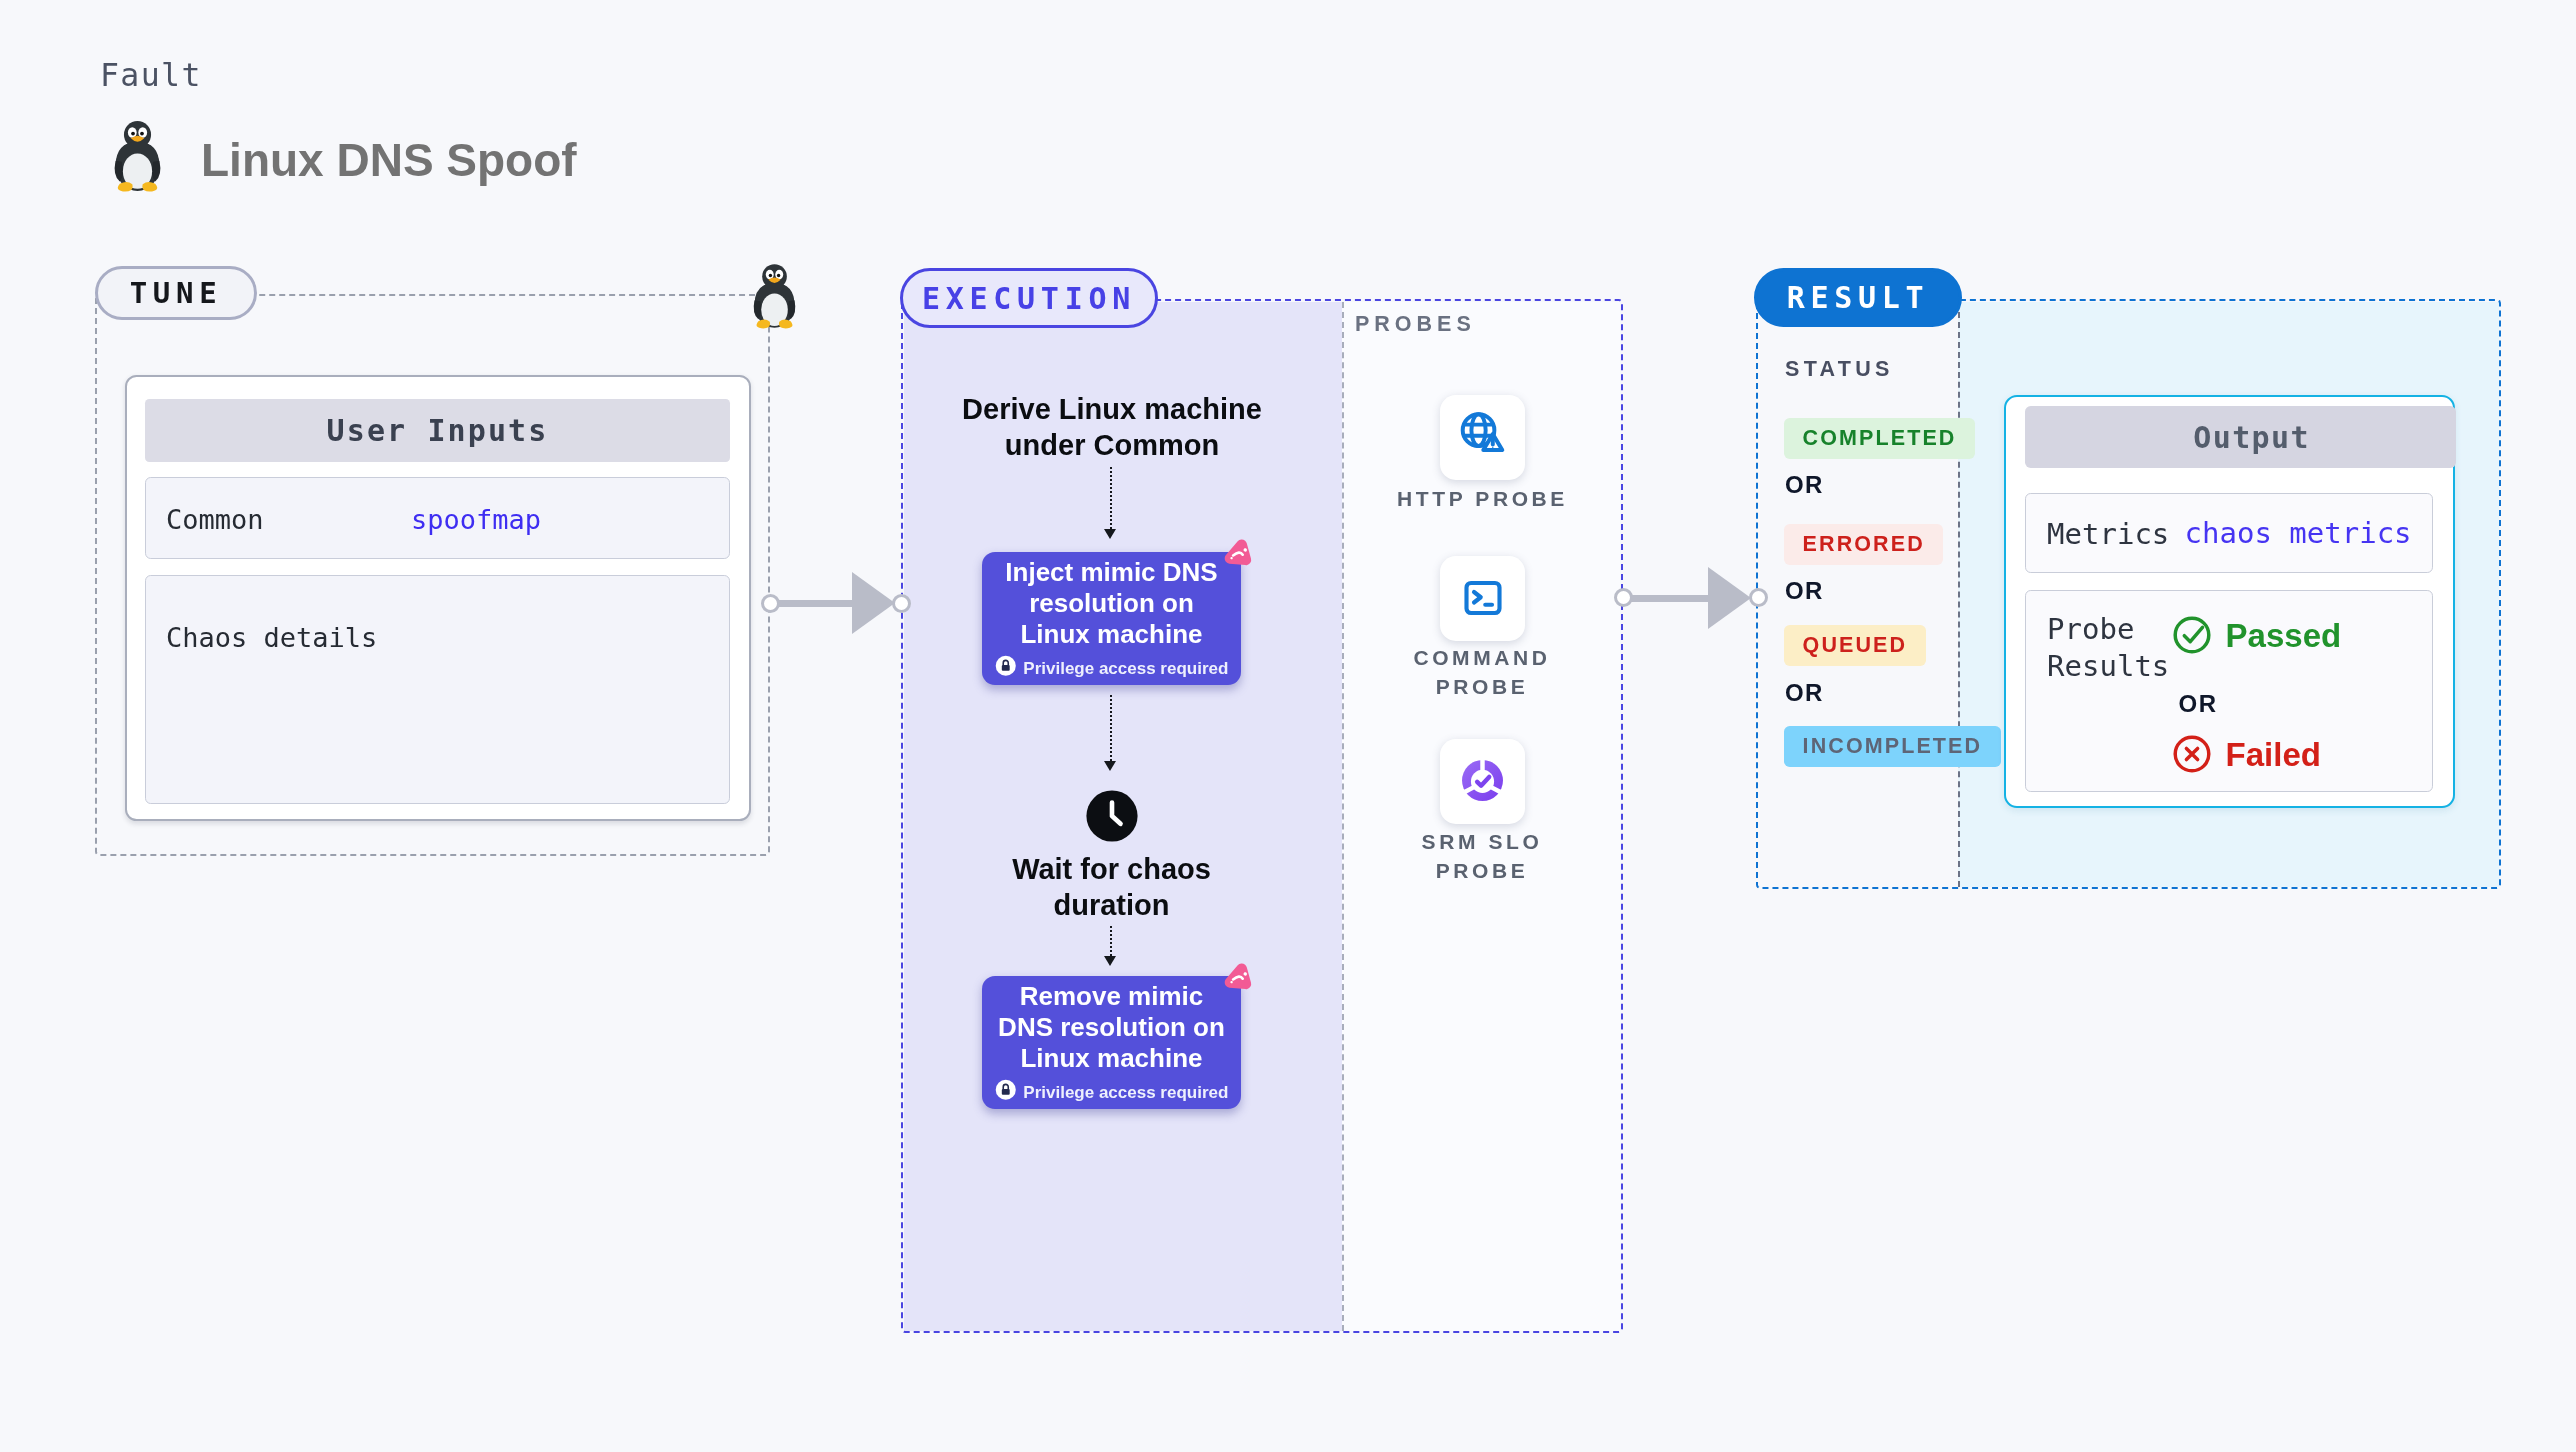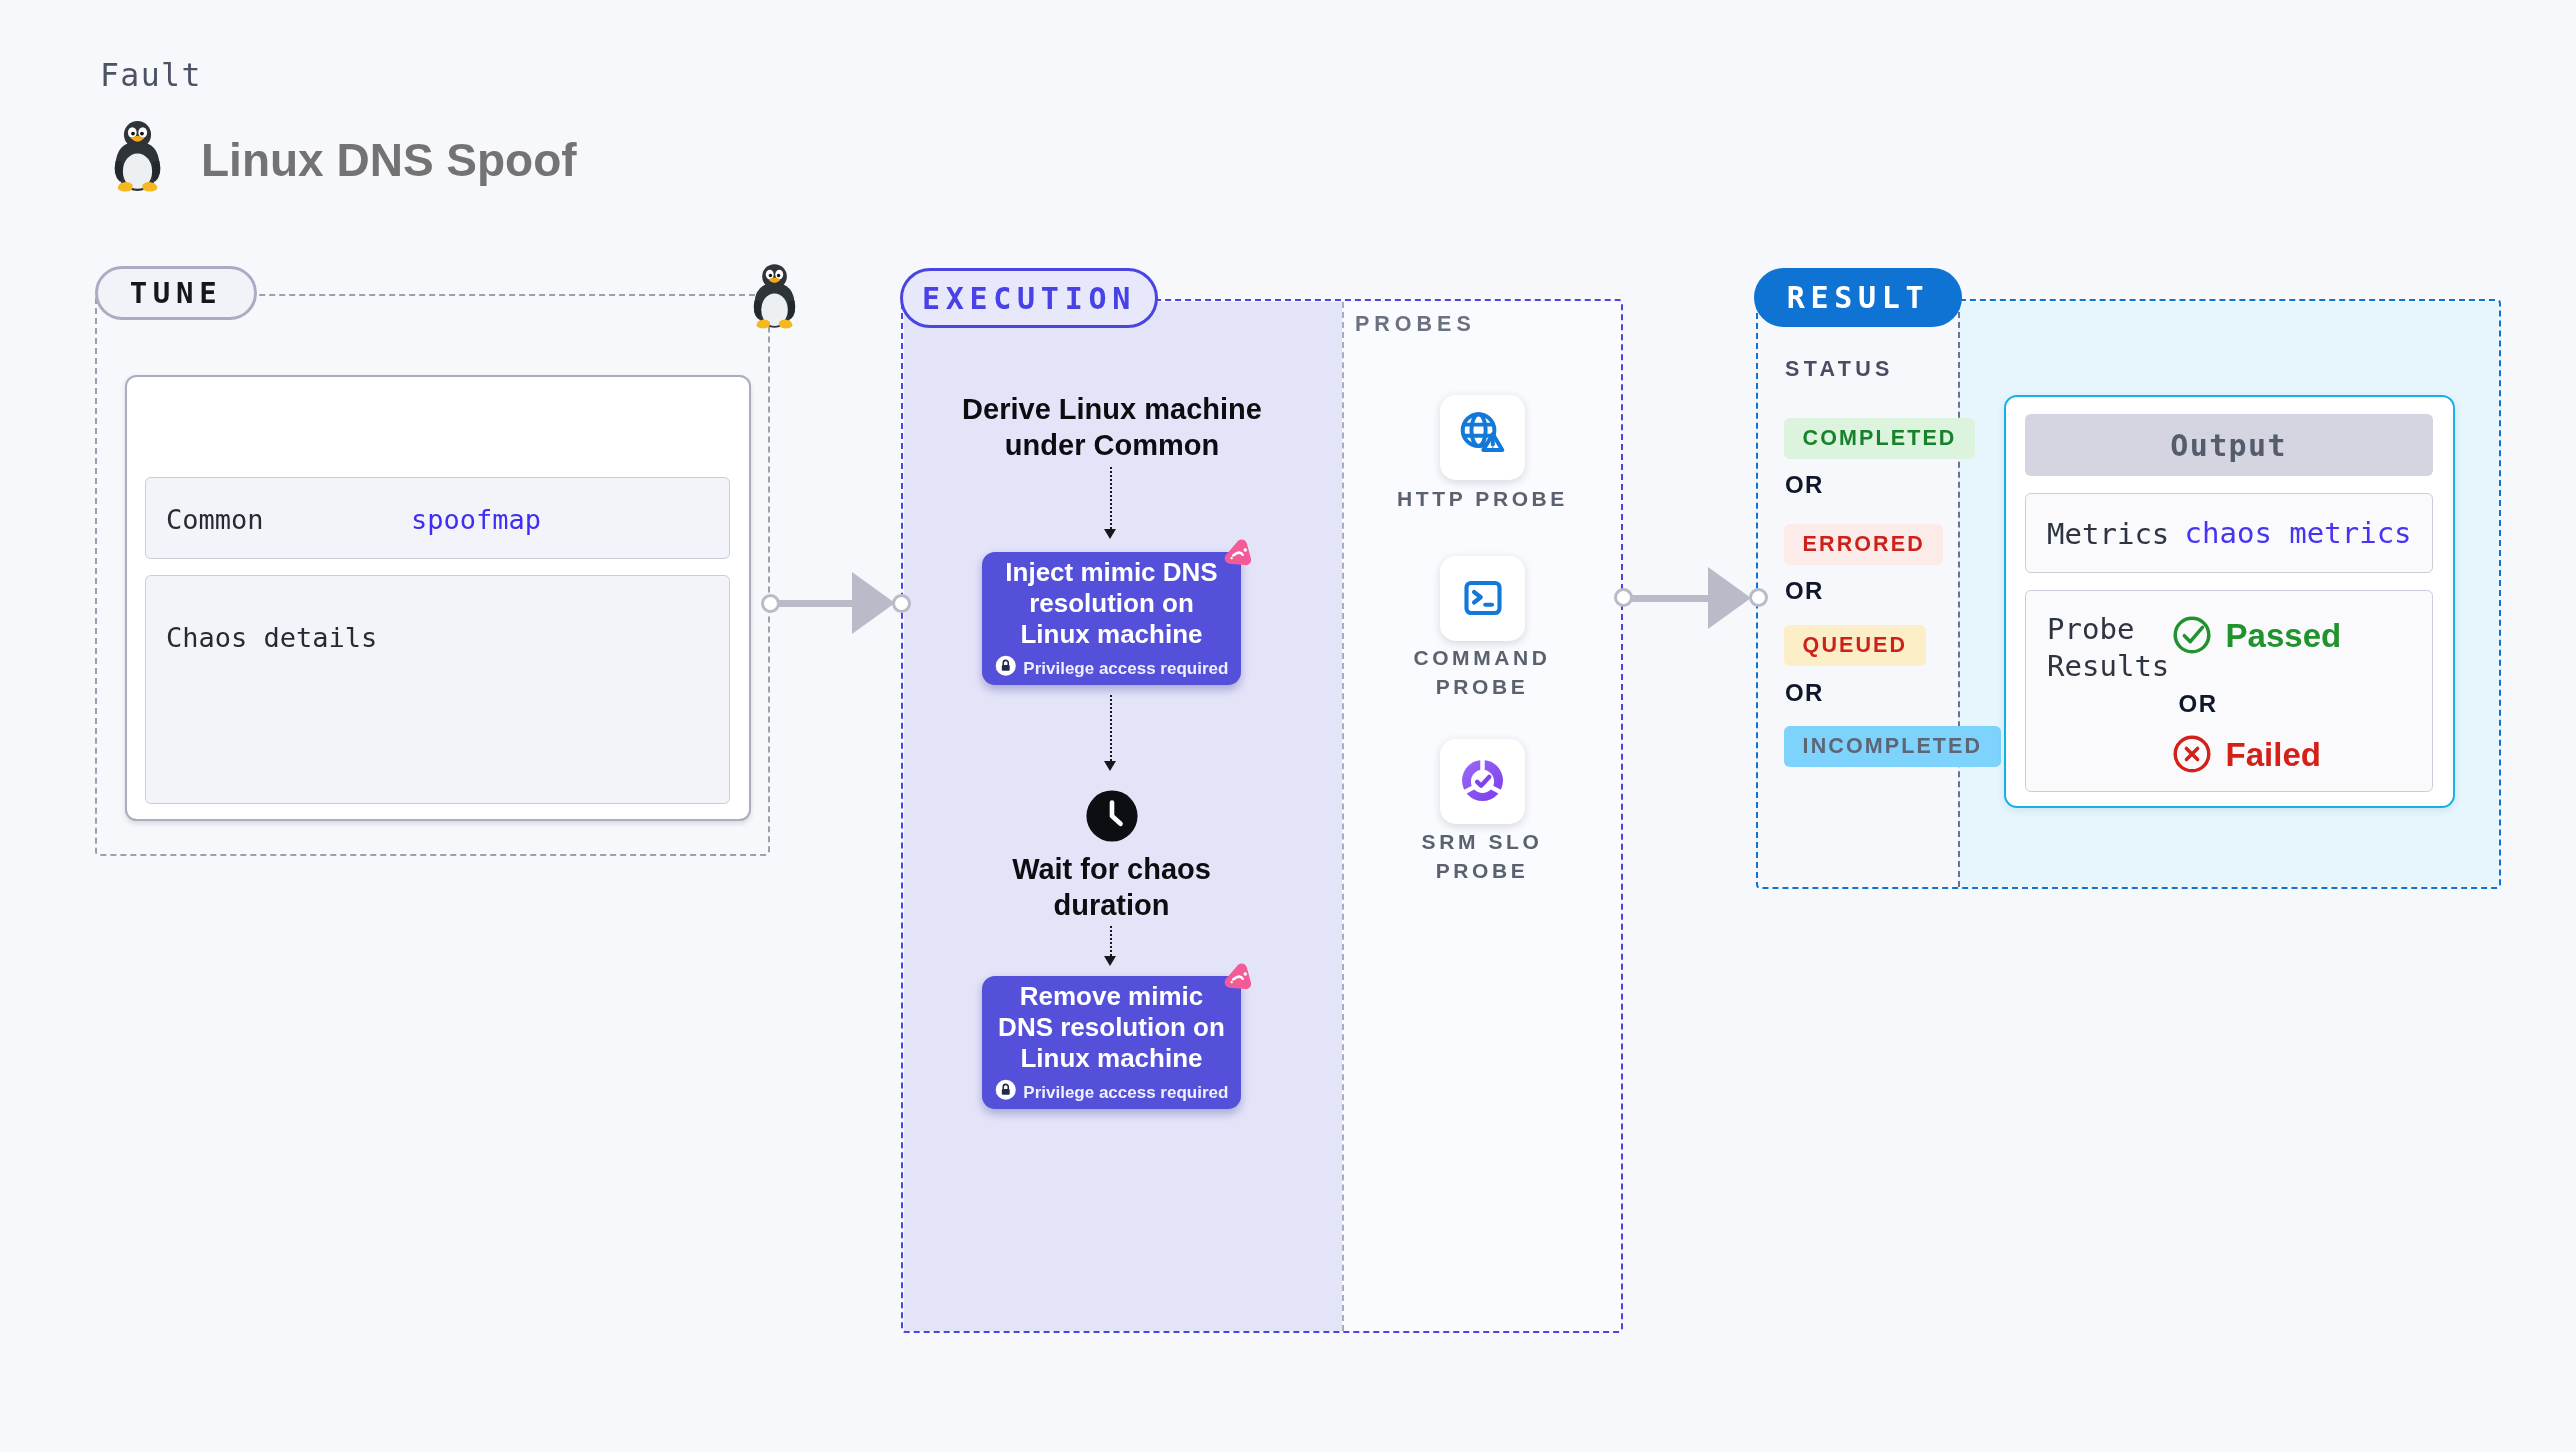--- a/index.html
+++ b/index.html
@@ -178,20 +178,21 @@
     <ellipse cx="35" cy="13" rx="4.2" ry="5" fill="#fff"></ellipse>
     <circle cx="25.7" cy="14" r="1.8" fill="#111"></circle>
     <circle cx="34.3" cy="14" r="1.8" fill="#111"></circle>
     <path d="M23.5 18.5 Q30 25 36.5 18.5 Q33 16 30 16 Q27 16 23.5 18.5 Z" fill="#f2a71c"></path>
     <path d="M13 62 Q8 68 16 69.5 Q27 70.5 25 62.5 Q20 58.5 13 62 Z" fill="#f5b81f"></path>
     <path d="M47 62 Q52 68 44 69.5 Q33 70.5 35 62.5 Q40 58.5 47 62 Z" fill="#f5b81f"></path>
   </svg>
 </span>
 
 <div class="card" style="left:125px;top:375px;width:626px;height:446px;">
+  <div class="card-header" style="left:18px;top:21.5px;width:585px;height:63px;">User Inputs</div>
 
   <div class="input-row" style="left:18px;top:100px;width:585px;height:82px;">
     <div class="row-label" style="left:20px;top:26px;">Common</div>
     <div class="row-value abs" style="left:265px;top:26px;">spoofmap</div>
   </div>
 
   <div class="input-row" style="left:18px;top:198px;width:585px;height:229px;">
     <div class="row-label" style="left:20px;top:46px;">Chaos details</div>
   </div>
 </div>
@@ -331,21 +332,21 @@
 
 <div class="sbadge" style="left: 1784px; top: 418px; background-color: rgb(220, 243, 221); color: rgb(23, 130, 43);">COMPLETED</div>
 <div class="or-label" style="left:1785px;top:471px;">OR</div>
 <div class="sbadge" style="left: 1784px; top: 524px; background-color: rgb(251, 235, 233); color: rgb(205, 33, 28);">ERRORED</div>
 <div class="or-label" style="left:1785px;top:577px;">OR</div>
 <div class="sbadge" style="left: 1784px; top: 625px; background-color: rgb(252, 238, 198); color: rgb(205, 33, 28);">QUEUED</div>
 <div class="or-label" style="left:1785px;top:679px;">OR</div>
 <div class="sbadge" style="left: 1784px; top: 726px; background-color: #7dd3fc; color: rgb(94, 101, 118);">INCOMPLETED</div>
 
 <div class="output-card" style="left:2004px;top:395px;width:451px;height:413px;">
-  <div class="out-header" style="left:18.6px;top:17px;width:408px;height:62px;">Output</div>
+  <div class="out-header" style="left:18.6px;top:9px;width:408px;height:62px;padding-left:23px;">Output</div>
 
   <div class="out-row" style="left:18.6px;top:96px;width:408px;height:80px;">
     <div class="out-label" style="left:21.5px;top:22px;">Metrics</div>
     <div class="out-value" style="left:159px;top:22px;">chaos metrics</div>
   </div>
 
   <div class="out-row" style="left:18.6px;top:193px;width:408px;height:202px;">
     <div class="out-label" style="left:21.5px;top:20px;width:143px;">Probe Results</div>
 
     <div class="verdict passed" style="left:145px;top:23px;">

